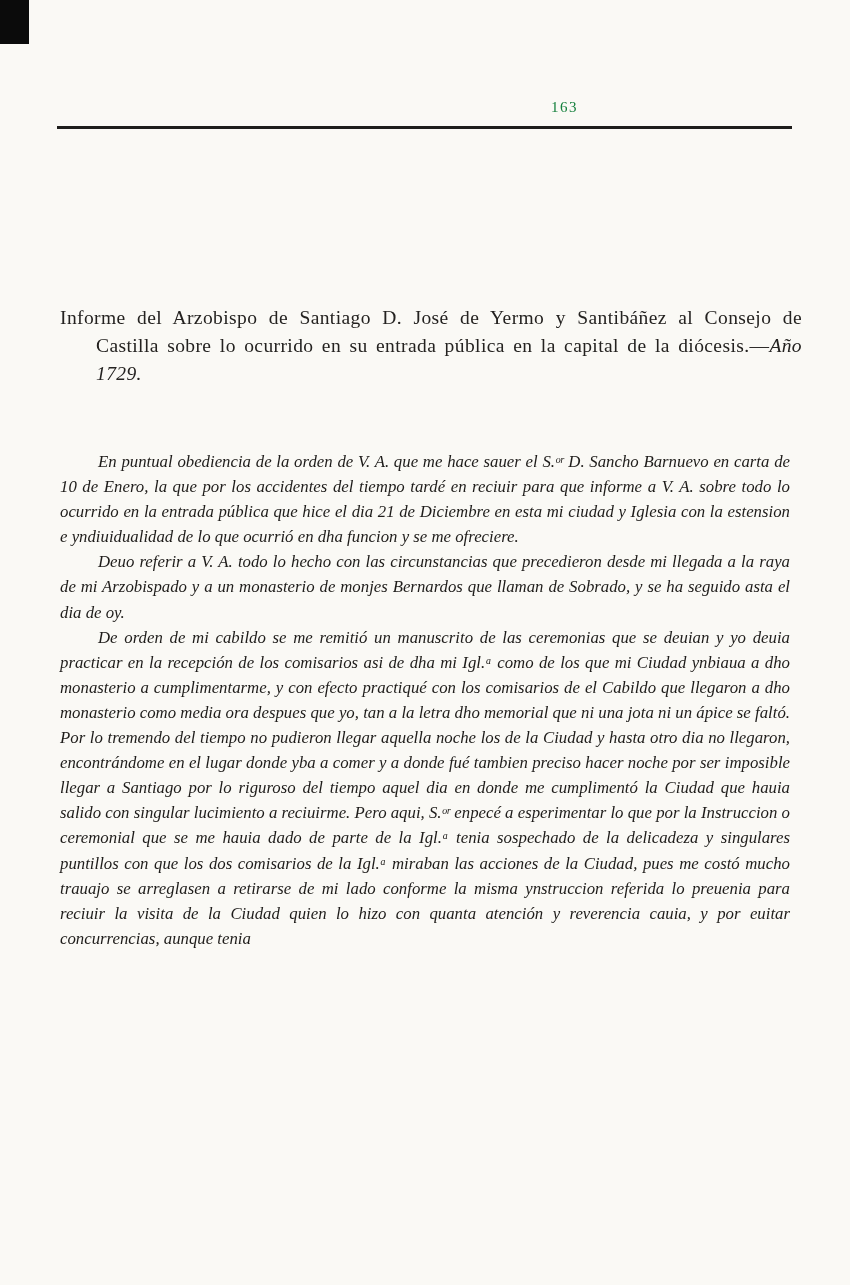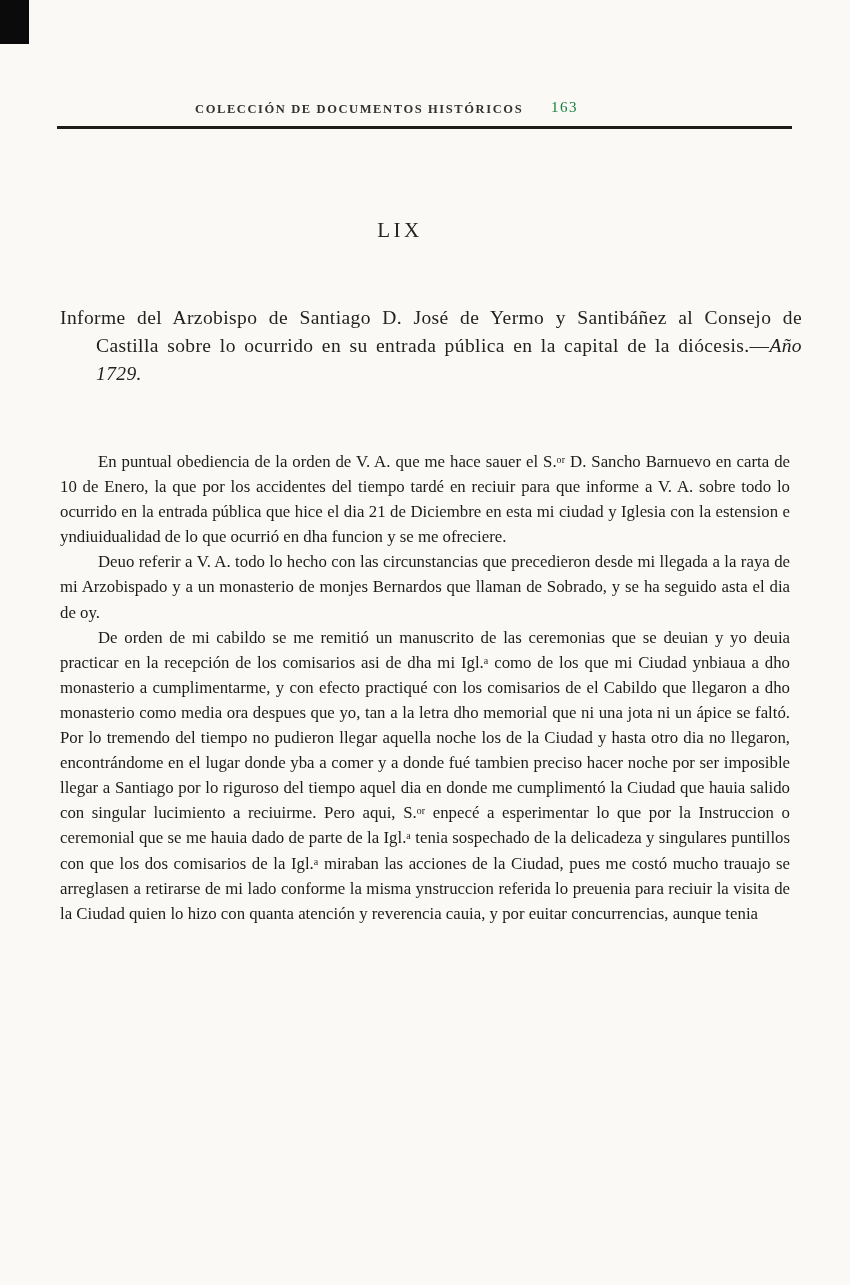--- a/index.html
+++ b/index.html
@@ -81,40 +81,39 @@
   }
   .body-text {
     position: absolute;
     top: 449px;
     left: 60px;
     width: 730px;
     font-size: 16.8px;
     line-height: 25.1px;
     text-align: justify;
     color: #1e1c1a;
+    font-style: italic;
   }
   .body-text p {
     margin: 0;
     text-indent: 38px;
   }
 </style>
 </head>
 <body>
 
 <div class="page">
 
   <div class="corner-artifact"></div>
 
-  <span class="header-title">COLECCIÓN DE DOCUMENTOS HISTÓRICOS</span>
 
   <span class="page-number">163</span>
 
   <div class="header-rule"></div>
 
-  <div class="section-number">LIX</div>
 
   <div class="doc-heading"><span>Informe del Arzobispo de Santiago D. José de Yermo y Santibáñez al Consejo de Castilla sobre lo ocurrido en su entrada pública en la capital de la diócesis.—</span><span class="year">Año 1729.</span></div>
 
   <div class="body-text">
     <p>En puntual obediencia de la orden de V. A. que me hace sauer el S.ᵒʳ D. Sancho Barnuevo en carta de 10 de Enero, la que por los accidentes del tiempo tardé en reciuir para que informe a V. A. sobre todo lo ocurrido en la entrada pública que hice el dia 21 de Diciembre en esta mi ciudad y Iglesia con la estension e yndiuidualidad de lo que ocurrió en dha funcion y se me ofreciere.</p>
     <p>Deuo referir a V. A. todo lo hecho con las circunstancias que precedieron desde mi llegada a la raya de mi Arzobispado y a un monasterio de monjes Bernardos que llaman de Sobrado, y se ha seguido asta el dia de oy.</p>
     <p>De orden de mi cabildo se me remitió un manuscrito de las ceremonias que se deuian y yo deuia practicar en la recepción de los comisarios asi de dha mi Igl.ᵃ como de los que mi Ciudad ynbiaua a dho monasterio a cumplimentarme, y con efecto practiqué con los comisarios de el Cabildo que llegaron a dho monasterio como media ora despues que yo, tan a la letra dho memorial que ni una jota ni un ápice se faltó. Por lo tremendo del tiempo no pudieron llegar aquella noche los de la Ciudad y hasta otro dia no llegaron, encontrándome en el lugar donde yba a comer y a donde fué tambien preciso hacer noche por ser imposible llegar a Santiago por lo riguroso del tiempo aquel dia en donde me cumplimentó la Ciudad que hauia salido con singular lucimiento a reciuirme. Pero aqui, S.ᵒʳ enpecé a esperimentar lo que por la Instruccion o ceremonial que se me hauia dado de parte de la Igl.ᵃ tenia sospechado de la delicadeza y singulares puntillos con que los dos comisarios de la Igl.ᵃ miraban las acciones de la Ciudad, pues me costó mucho trauajo se arreglasen a retirarse de mi lado conforme la misma ynstruccion referida lo preuenia para reciuir la visita de la Ciudad quien lo hizo con quanta atención y reverencia cauia, y por euitar concurrencias, aunque tenia</p>
   </div>
 
 </div>

